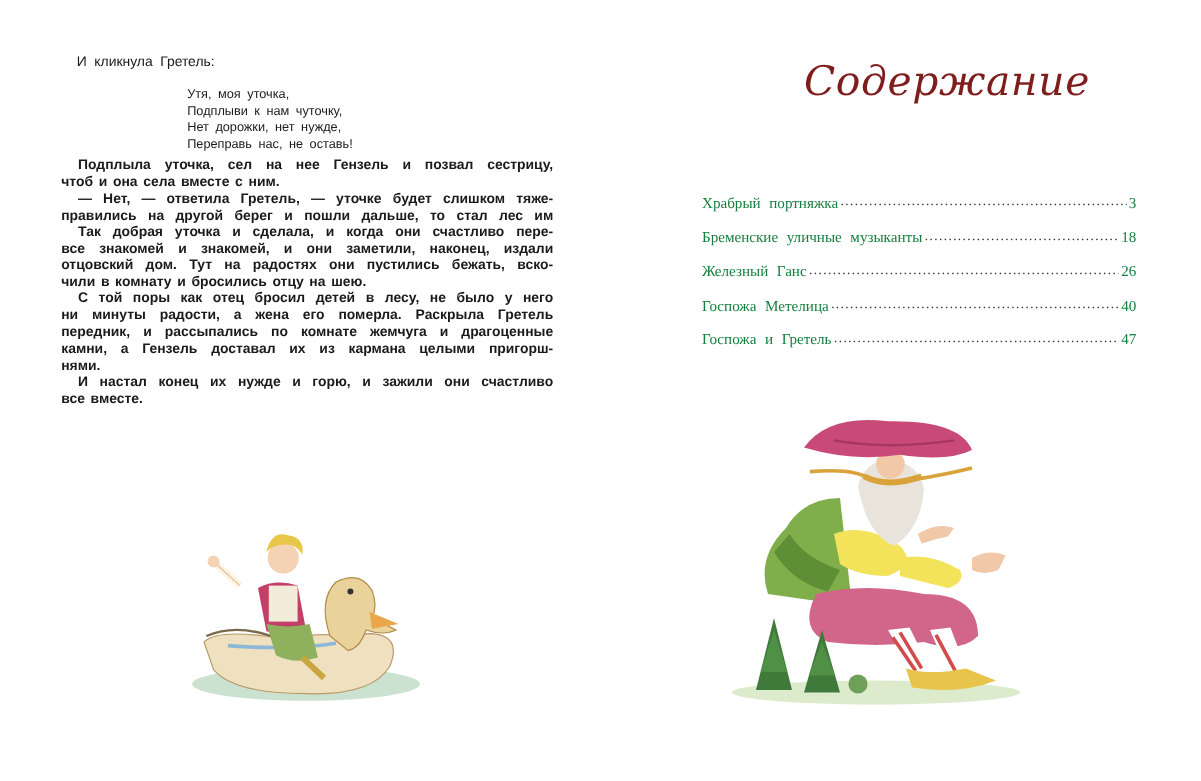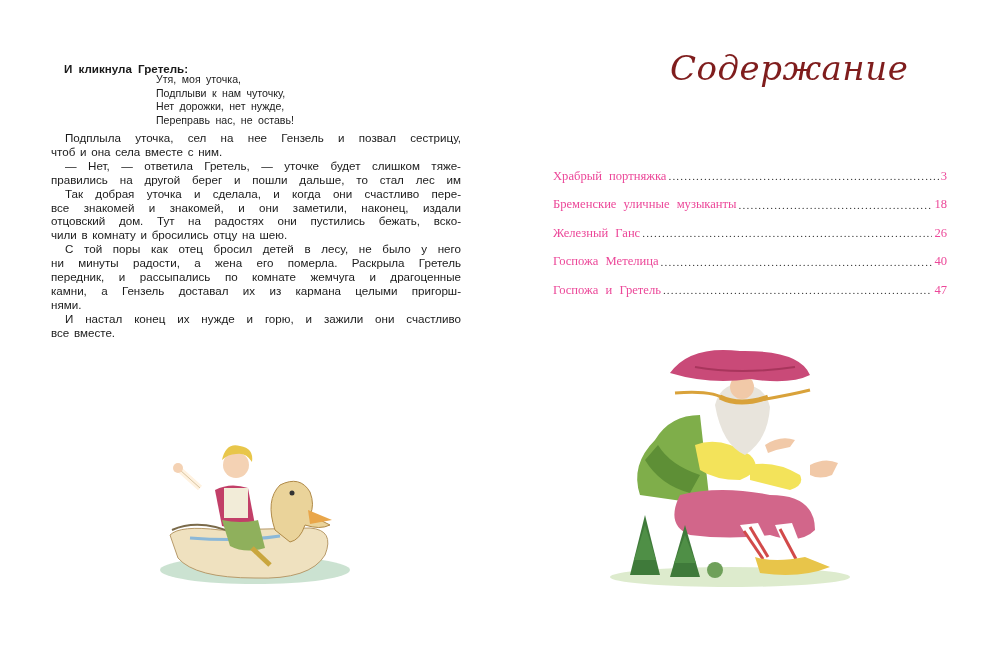--- a/index.html
+++ b/index.html
@@ -5,41 +5,42 @@
     html, body { margin: 0; padding: 0; }
     body {
       width: 1001px; height: 651px; overflow: hidden;
       background: #ffffff; position: relative;
       font-family: "Liberation Sans", sans-serif; color: #1a1a1a;
     }
     .page { position: absolute; top: 0; height: 651px; }
     .page-left { left: 0; width: 500px; }
     .page-right { left: 500px; width: 501px; }
 
-    .intro { position: absolute; left: 64px; top: 62px; font-size: 11.6px; word-spacing: 3px; font-weight: bold; }
+    .intro { position: absolute; left: 64px; top: 45px; font-size: 11.6px; word-spacing: 3px; }
     .verse { position: absolute; left: 156px; top: 73px; font-size: 10.6px; line-height: 13.7px; word-spacing: 2.5px; }
     .verse div { white-space: nowrap; }
     .prose {
       position: absolute; left: 51px; top: 131px; width: 410px;
       font-size: 11.6px; line-height: 13.9px; text-align: justify; word-spacing: 1.5px;
     }
-    .prose .line { display: block; white-space: nowrap; text-align-last: justify; }
+    .prose .line { display: block; white-space: nowrap; text-align-last: justify; font-weight: bold; }
     .prose .line.last { text-align-last: left; }
     .prose .line.indent { padding-left: 14px; }
 
     .toc-title {
       position: absolute; left: 670px; top: 48px;
       font-family: "DejaVu Serif", serif; font-style: italic;
       font-size: 34px; color: #7f1d1d; letter-spacing: 0.5px;
     }
     .toc { position: absolute; left: 553px; top: 162px; width: 394px; }
     .toc-row {
-      display: flex; align-items: center; height: 28.5px;
-      font-family: "Liberation Serif", serif; font-size: 12.6px; color: #ec4899;
+      display: flex; align-items: flex-start; height: 28.5px;
+      font-family: "Liberation Serif", serif; font-size: 12.6px; color: #15803d;
       cursor: pointer;
+      margin-left: 32px;
     }
     .toc-row .title { white-space: nowrap; word-spacing: 4px; padding-right: 2px; }
     .toc-row .dots {
       flex: 1; overflow: hidden; white-space: nowrap; color: #333;
       letter-spacing: 1.2px; font-size: 11px;
     }
     .toc-row .dots::before { content: "........................................................................................................................................"; }
     .toc-row .num { white-space: nowrap; padding-left: 2px; }
 
     .illus { position: absolute; }

